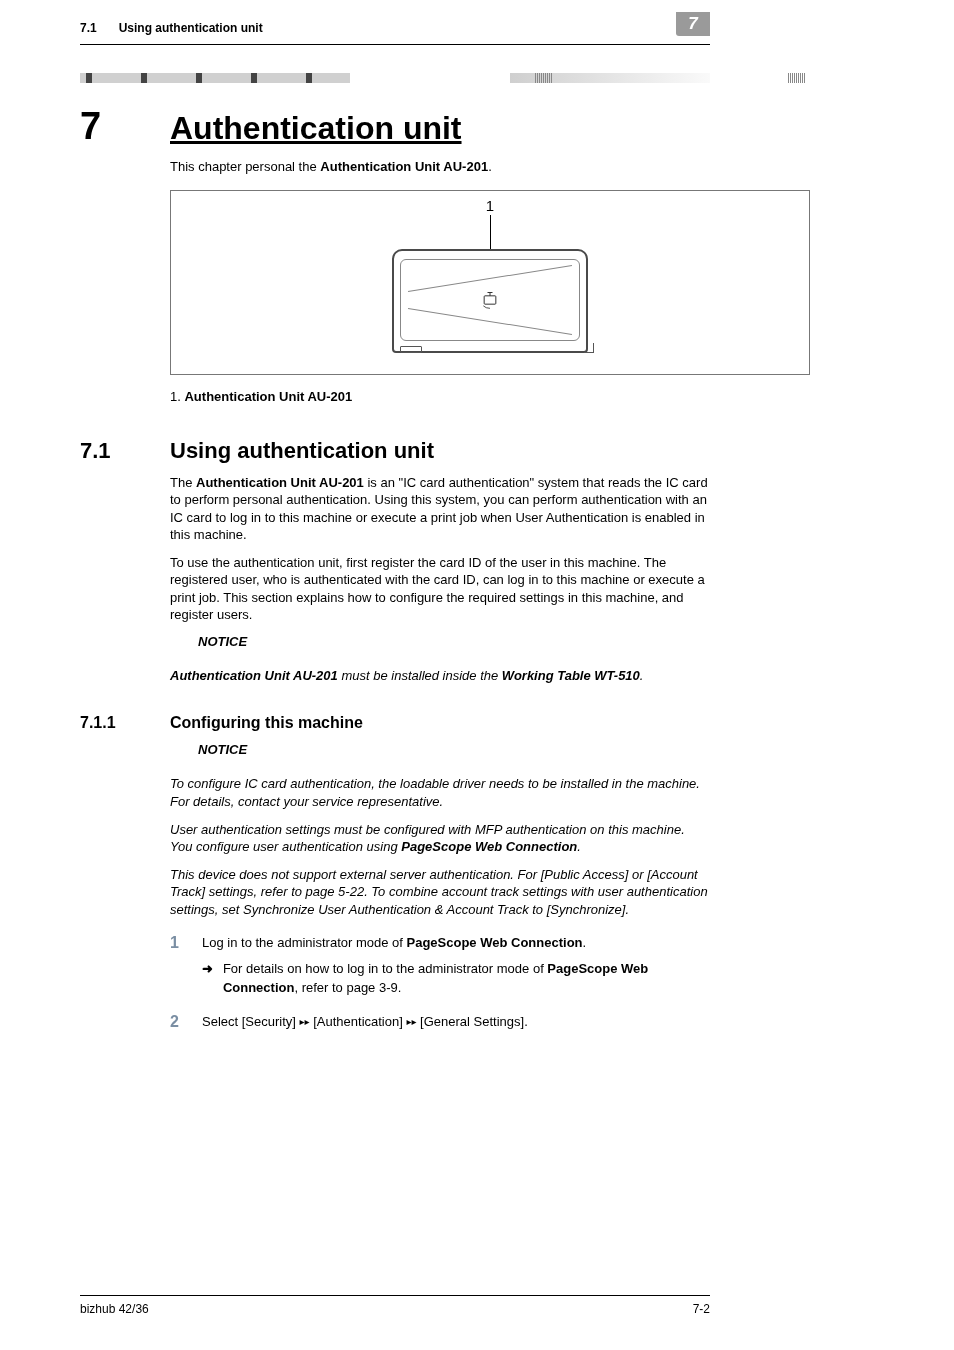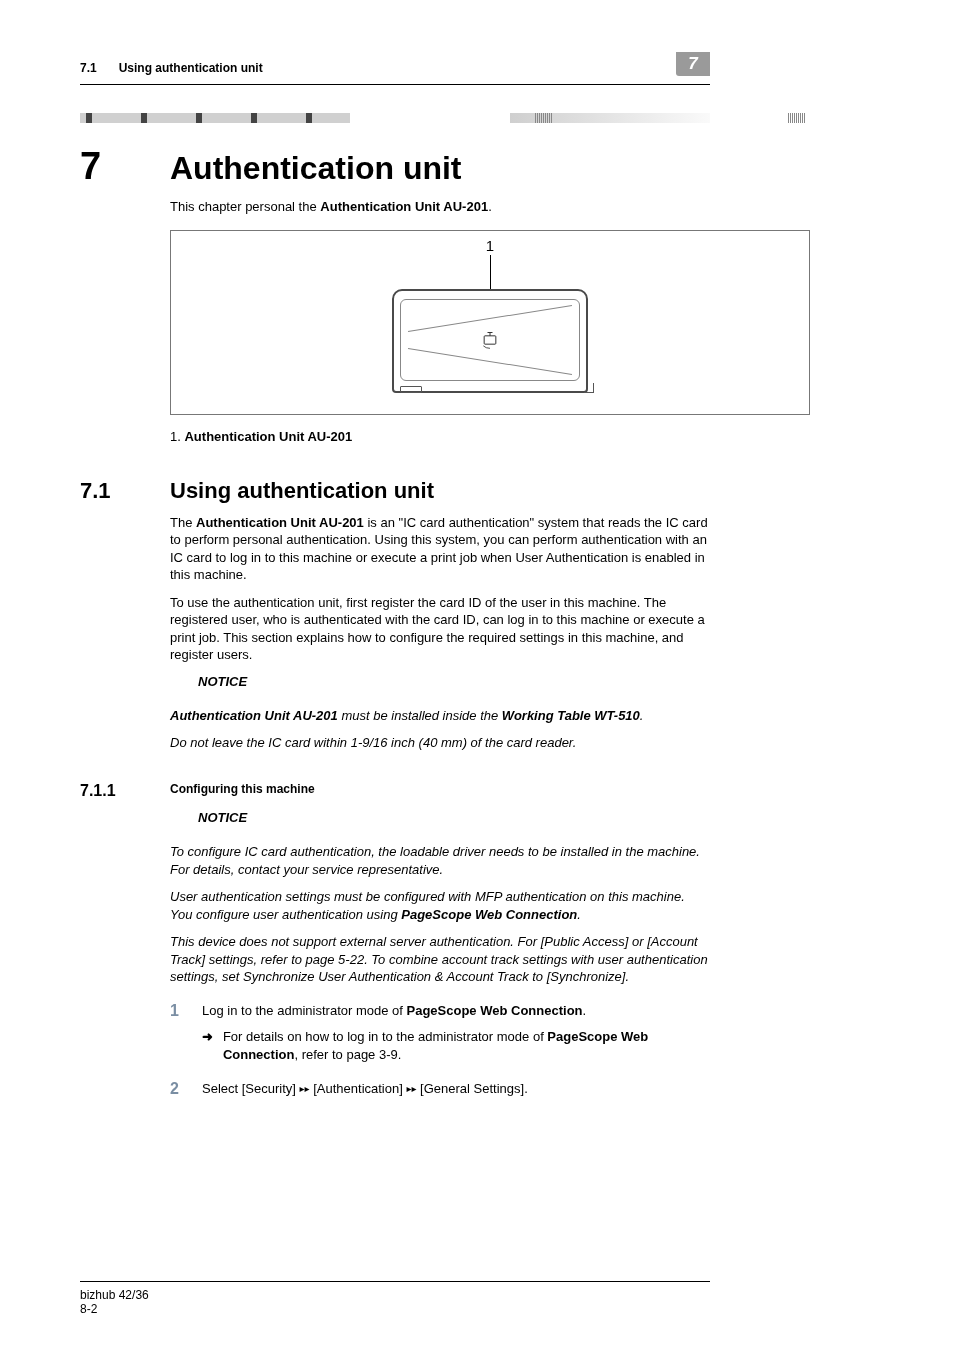--- a/index.html
+++ b/index.html
@@ -1,17 +1,17 @@
 <!DOCTYPE html>
 <html><head>
 <meta charset="utf-8">
 <style>
   * { box-sizing: border-box; margin: 0; padding: 0; }
   html, body { width: 954px; background: #fff; font-family: Arial, Helvetica, sans-serif; color: #000; }
-  .page { width: 780px; min-height: 1350px; padding: 56px 70px 40px 80px; position: relative; border-radius: 28px; }
+  .page { width: 780px; min-height: 1350px; padding: 16px 70px 40px 80px; position: relative; border-radius: 28px; }
 
   
   .run-head { display:flex; align-items:center; justify-content:space-between; font-size:12px; font-weight:bold; }
   .run-head .left { display:flex; gap:22px; }
   .run-head .chap-tab { width:34px; height:24px; background:#9a9a9a; color:#fff; font-size:17px; font-style:italic; font-weight:bold; display:flex; align-items:center; justify-content:center; border-radius:0 0 0 3px; position:relative; top:-4px;}
   .hr1 { border:none; border-top:1.5px solid #000; margin-top:4px; }
 
   
   .stripe { position:relative; height:10px; margin-top:28px; }
   .stripe .left-band { position:absolute; left:0; top:0; height:10px; width:270px; background:#d0d0d0; }
@@ -19,29 +19,29 @@
   .stripe .mid-fade { position:absolute; left:430px; right:0; top:0; height:10px; background:linear-gradient(to right,#cfcfcf,#fafafa); }
   .stripe .tick1,.stripe .tick2 { position:absolute; top:0; width:4px; height:10px; background:repeating-linear-gradient(90deg,#888 0 1px,transparent 1px 2px);}
   .stripe .tick1 { left:455px; width:18px;}
   .stripe .tick2 { left:708px; width:18px;}
 
   
   .col { margin-left:90px; } 
 
   h1.chapter { display:flex; align-items:baseline; gap:46px; margin-top:22px; font-weight:bold; }
   h1.chapter .num { font-size:38px; width:44px; text-align:left;}
-  h1.chapter .ttl { font-size:32px; }
+  h1.chapter .ttl { font-size:32px;text-decoration:underline; }
 
   h2.section { display:flex; align-items:baseline; gap:40px; margin-top:34px; font-weight:bold; }
   h2.section .num { font-size:22px; width:50px; }
   h2.section .ttl { font-size:22px; }
 
   h3.subsection { display:flex; align-items:flex-start; gap:30px; margin-top:30px; font-weight:bold; }
   h3.subsection .num { font-size:16px; width:60px; }
-  h3.subsection .ttl { font-size:12px; }
+  h3.subsection .ttl { font-size:16px; }
 
   .body-p { font-size:13px; line-height:1.35; margin-top:10px; }
   .notice-label { font-size:13px; font-style:italic; font-weight:bold; margin-top:10px;margin-left:28px; }
   .notice-p { font-size:13px; font-style:italic; line-height:1.35; margin-top:18px; }
   .notice-gap { margin-top:10px; }
 
   
   .figure-box { margin:14px auto 14px auto; width:640px; height:185px; border:1px solid #777; position:relative; background:#fff;}
   .fig-label { position:absolute; top:6px; left:50%; transform:translateX(-50%); font-size:15px;}
   .fig-lead { position:absolute; top:24px; left:50%; width:1px; height:34px; background:#000;}
@@ -59,21 +59,21 @@
 
   
   .step { display:flex; gap:18px; margin-top:16px; font-size:13px; }
   .step .n { color:#7a8ea3; font-weight:bold; font-size:16px; width:14px; }
   .step .txt { flex:1; line-height:1.4; }
   .sub-arrow { display:flex; gap:10px; margin-top:8px; font-size:13px; line-height:1.4; padding-left:32px;}
   .sub-arrow .arw { font-weight:bold; }
   .tri { font-size:10px; vertical-align:1px; }
 
   
-  .footer { position:absolute; bottom:34px; left:80px; right:70px; display:flex; justify-content:space-between; font-size:12px; border-top:1px solid #000; padding-top:6px;flex-direction:column;}
+  .footer { position:absolute; bottom:34px; left:80px; right:70px; display:flex; justify-content:space-between; font-size:12px; border-top:1px solid #000; padding-top:6px;}
 
 </style>
 </head>
 <body>
 <div class="page">
 
 <div class="run-head">
   <div class="left">
     <span>7.1</span>
     <span>Using authentication unit</span>
@@ -128,21 +128,20 @@
 <div class="col">
   <p class="body-p">
     <span>The </span><b>Authentication Unit AU-201</b><span> is an "IC card authentication" system that reads the IC card to perform personal authentication. Using this system, you can perform authentication with an IC card to log in to this machine or execute a print job when User Authentication is enabled in this machine.</span>
   </p>
   <p class="body-p">To use the authentication unit, first register the card ID of the user in this machine. The registered user, who is authenticated with the card ID, can log in to this machine or execute a print job. This section explains how to configure the required settings in this machine, and register users.</p>
 
   <p class="notice-label">NOTICE</p>
   <p class="notice-p">
     <b>Authentication Unit AU-201</b><span> must be installed inside the </span><b>Working Table WT-510</b><span>.</span>
   </p>
-  <p class="notice-p notice-gap">Do not leave the IC card within 1-9/16 inch (40 mm) of the card reader.</p>
 </div>
 
 <h3 class="subsection">
   <span class="num">7.1.1</span>
   <span class="ttl">Configuring this machine</span>
 </h3>
 <div class="col">
   <p class="notice-label">NOTICE</p>
   <p class="notice-p">To configure IC card authentication, the loadable driver needs to be installed in the machine. For details, contact your service representative.</p>
   <p class="notice-p notice-gap">
@@ -166,16 +165,16 @@
   <div class="step">
     <div class="n">2</div>
     <div class="txt">
       <span>Select [Security] </span><span class="tri">▸▸</span><span> [Authentication] </span><span class="tri">▸▸</span><span> [General Settings].</span>
     </div>
   </div>
 </div>
 
 <div class="footer">
   <span>bizhub 42/36</span>
-  <span>8-2</span>
+  <span>7-2</span>
 </div>
 
 </div>
 
 </body></html>

